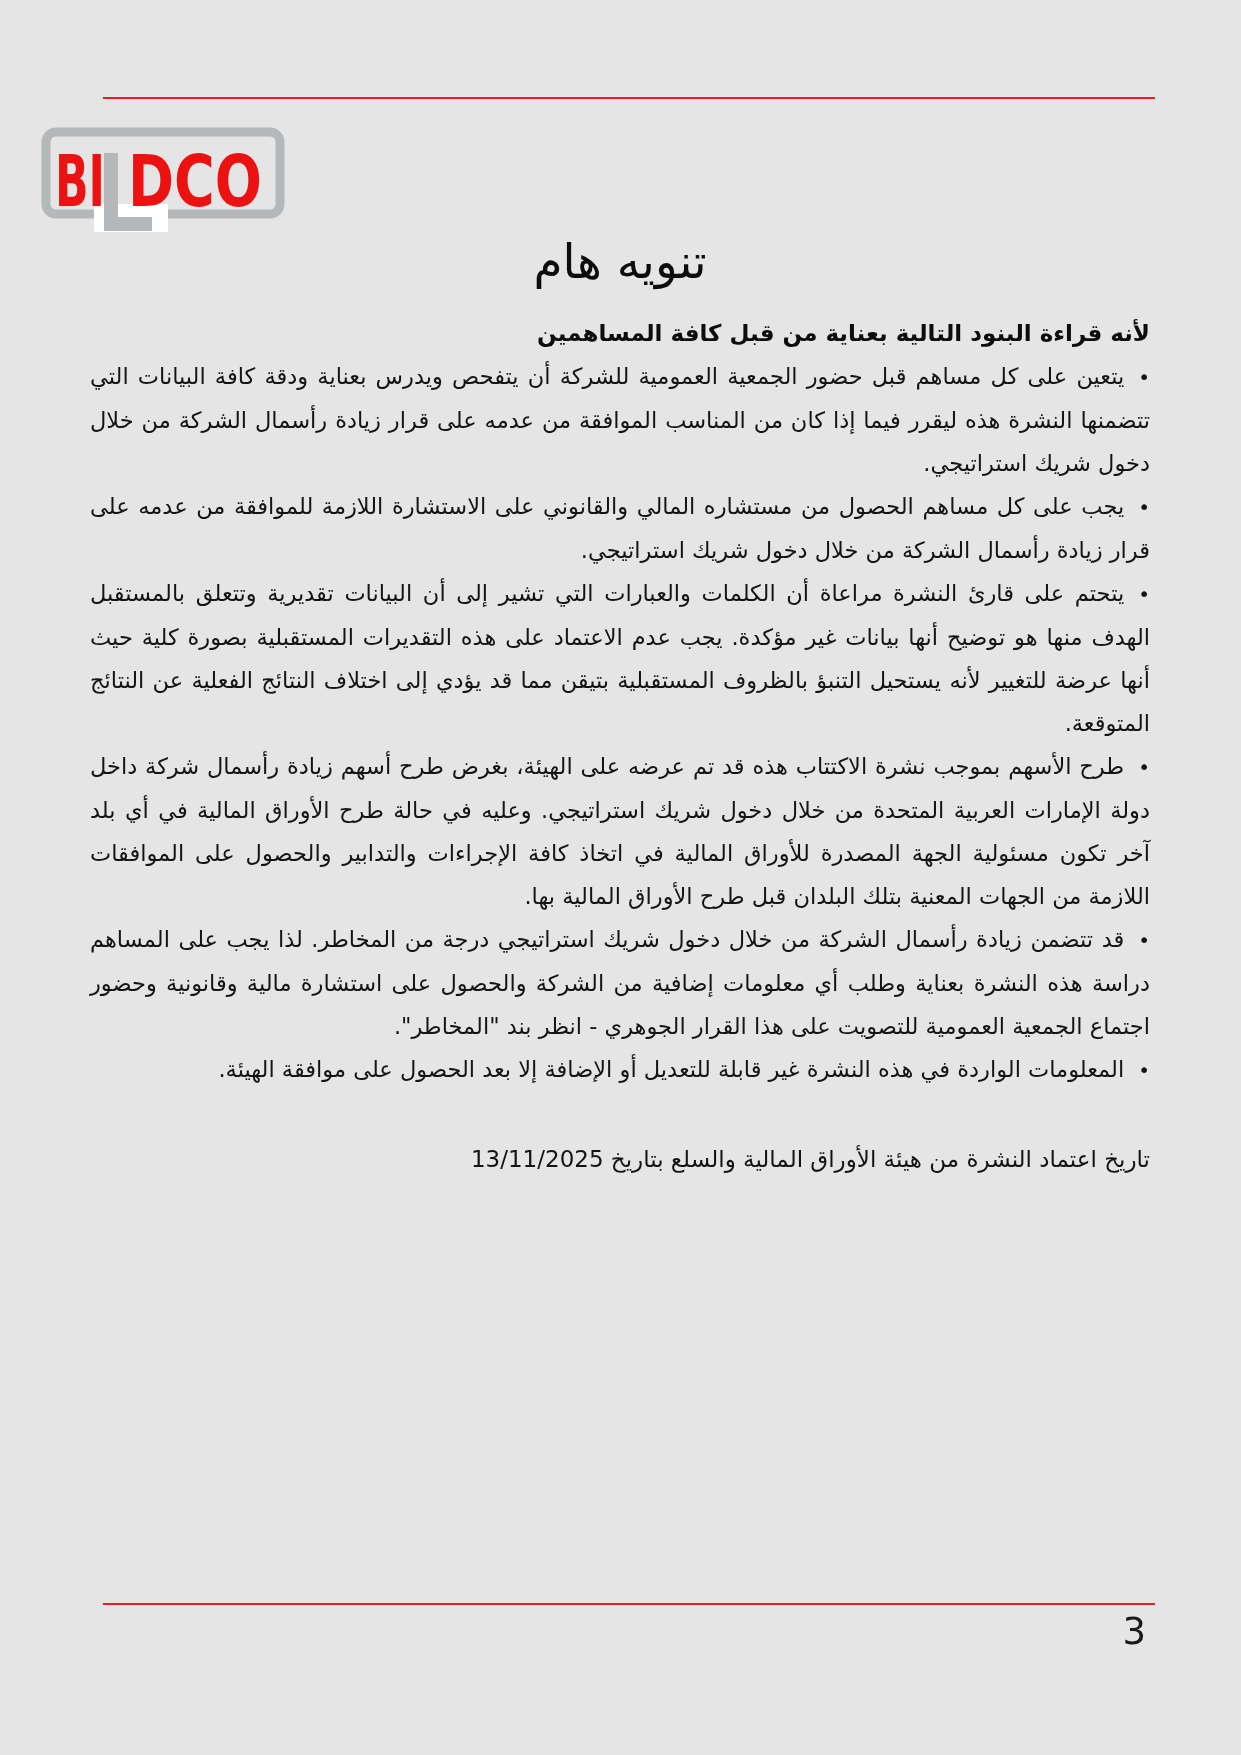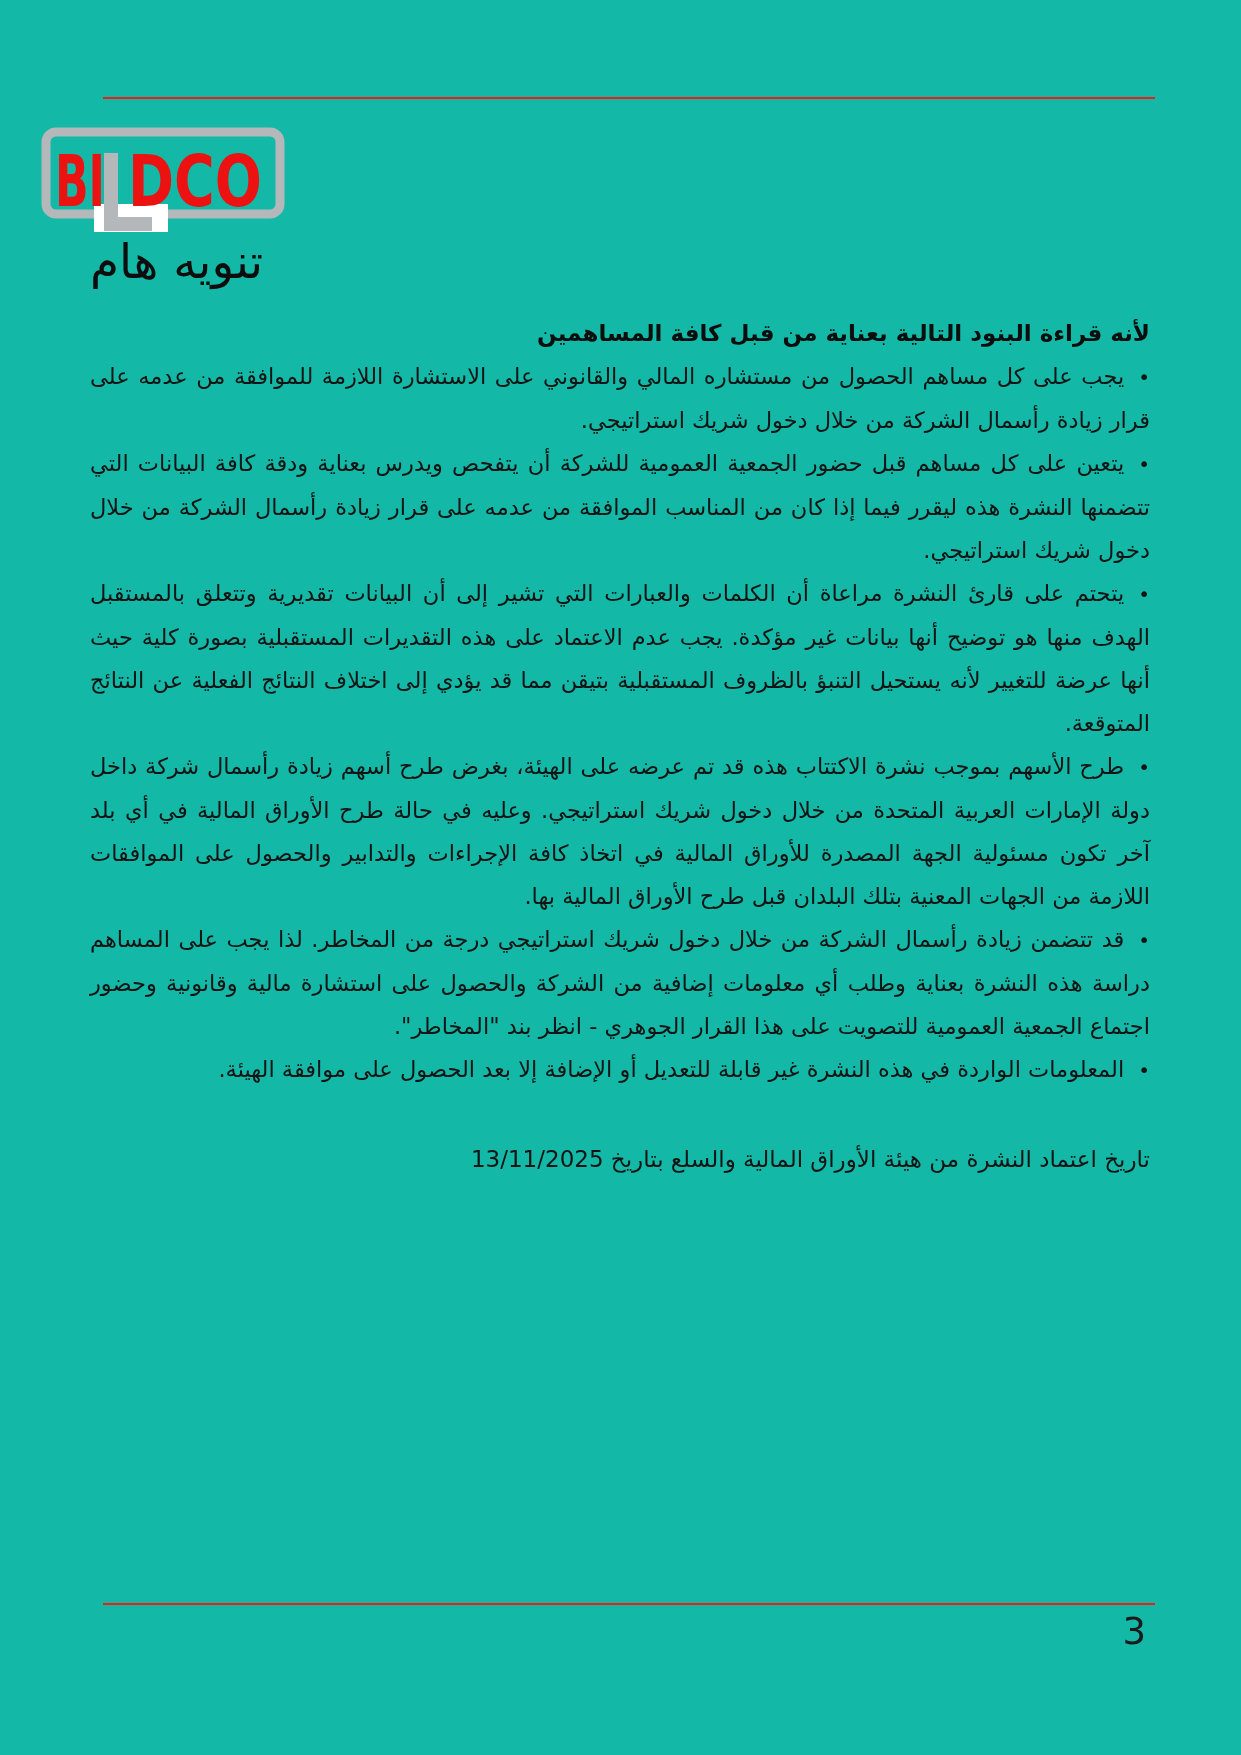--- a/index.html
+++ b/index.html
@@ -1,35 +1,35 @@
 <!DOCTYPE html>
 <html lang="ar"><head>
 <meta charset="utf-8">
 <style>
   html,body { margin:0; padding:0; background:#ffffff; }
   .page {
     position:relative;
     width:1241px; height:1755px;
-    background:#14b8a6;
+    background:#e5e5e5;
     font-family:"DejaVu Sans", sans-serif;
     color:#161616;
     overflow:hidden;
   }
   .rule { position:absolute; height:2px; background:#f01b1b; }
   .rule-top    { top:97px;  left:103px; right:86px; }
   .rule-bottom { top:1603px; left:103px; right:86px; }
 
   .logo { position:absolute; top:124px; left:40px; width:258px; height:108px; }
 
   .content { position:absolute; top:233px; right:91px; left:90px; }
 
   .title {
     margin:0 0 20px 0;
     font-size:47px; font-weight:400;
-    text-align:left; line-height:1.25;
+    text-align:center; line-height:1.25;
     color:#0d0d0d;
   }
   .subtitle {
     margin:0;
     font-size:23px; font-weight:bold;
     line-height:43px; text-align:right;
     color:#0d0d0d;
   }
   .bullets {
     margin:0; padding:0; list-style:none;
@@ -71,22 +71,22 @@
 
       <text x="15" y="82" font-family="DejaVu Sans, sans-serif" font-size="72" font-weight="bold" fill="#ec1212" textLength="50" lengthAdjust="spacingAndGlyphs">BI</text>
       <text x="88" y="82" font-family="DejaVu Sans, sans-serif" font-size="72" font-weight="bold" fill="#ec1212" textLength="134" lengthAdjust="spacingAndGlyphs">DCO</text>
     </svg>
   </div>
 
   <div class="content" dir="rtl">
     <h1 class="title">تنويه هام</h1>
     <p class="subtitle">لأنه قراءة البنود التالية بعناية من قبل كافة المساهمين</p>
     <ul class="bullets">
+      <li>يتعين على كل مساهم قبل حضور الجمعية العمومية للشركة أن يتفحص ويدرس بعناية ودقة كافة البيانات التي تتضمنها النشرة هذه ليقرر فيما إذا كان من المناسب الموافقة من عدمه على قرار زيادة رأسمال الشركة من خلال دخول شريك استراتيجي.</li>
       <li>يجب على كل مساهم الحصول من مستشاره المالي والقانوني على الاستشارة اللازمة للموافقة من عدمه على قرار زيادة رأسمال الشركة من خلال دخول شريك استراتيجي.</li>
-      <li>يتعين على كل مساهم قبل حضور الجمعية العمومية للشركة أن يتفحص ويدرس بعناية ودقة كافة البيانات التي تتضمنها النشرة هذه ليقرر فيما إذا كان من المناسب الموافقة من عدمه على قرار زيادة رأسمال الشركة من خلال دخول شريك استراتيجي.</li>
       <li>يتحتم على قارئ النشرة مراعاة أن الكلمات والعبارات التي تشير إلى أن البيانات تقديرية وتتعلق بالمستقبل الهدف منها هو توضيح أنها بيانات غير مؤكدة. يجب عدم الاعتماد على هذه التقديرات المستقبلية بصورة كلية حيث أنها عرضة للتغيير لأنه يستحيل التنبؤ بالظروف المستقبلية بتيقن مما قد يؤدي إلى اختلاف النتائج الفعلية عن النتائج المتوقعة.</li>
       <li>طرح الأسهم بموجب نشرة الاكتتاب هذه قد تم عرضه على الهيئة، بغرض طرح أسهم زيادة رأسمال شركة داخل دولة الإمارات العربية المتحدة من خلال دخول شريك استراتيجي. وعليه في حالة طرح الأوراق المالية في أي بلد آخر تكون مسئولية الجهة المصدرة للأوراق المالية في اتخاذ كافة الإجراءات والتدابير والحصول على الموافقات اللازمة من الجهات المعنية بتلك البلدان قبل طرح الأوراق المالية بها.</li>
       <li>قد تتضمن زيادة رأسمال الشركة من خلال دخول شريك استراتيجي درجة من المخاطر. لذا يجب على المساهم دراسة هذه النشرة بعناية وطلب أي معلومات إضافية من الشركة والحصول على استشارة مالية وقانونية وحضور اجتماع الجمعية العمومية للتصويت على هذا القرار الجوهري - انظر بند "المخاطر".</li>
       <li>المعلومات الواردة في هذه النشرة غير قابلة للتعديل أو الإضافة إلا بعد الحصول على موافقة الهيئة.</li>
     </ul>
     <p class="approval">تاريخ اعتماد النشرة من هيئة الأوراق المالية والسلع بتاريخ 13/11/2025</p>
   </div>
 
   <div class="rule rule-bottom"></div>
   <div class="page-number">3</div>

